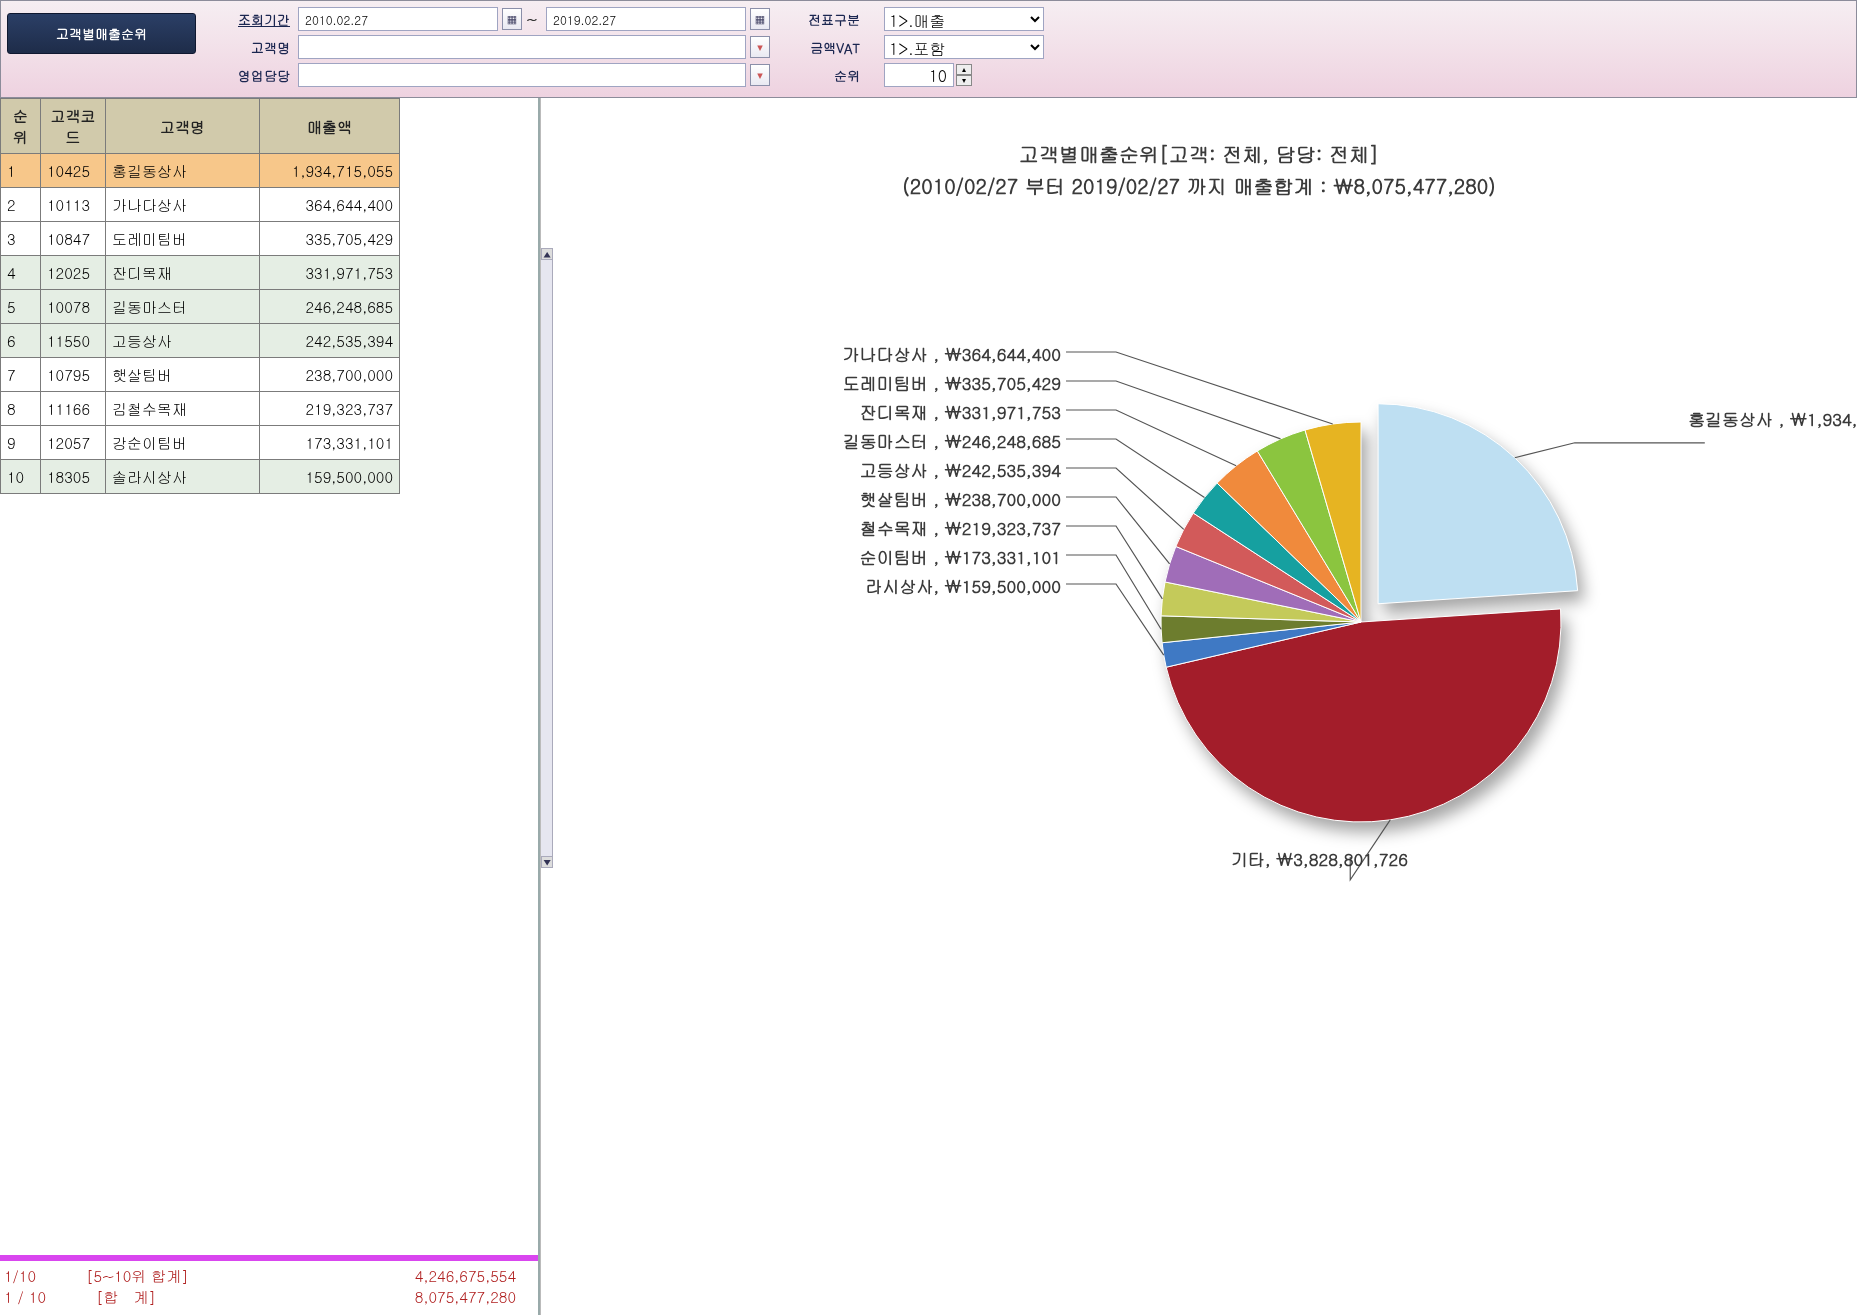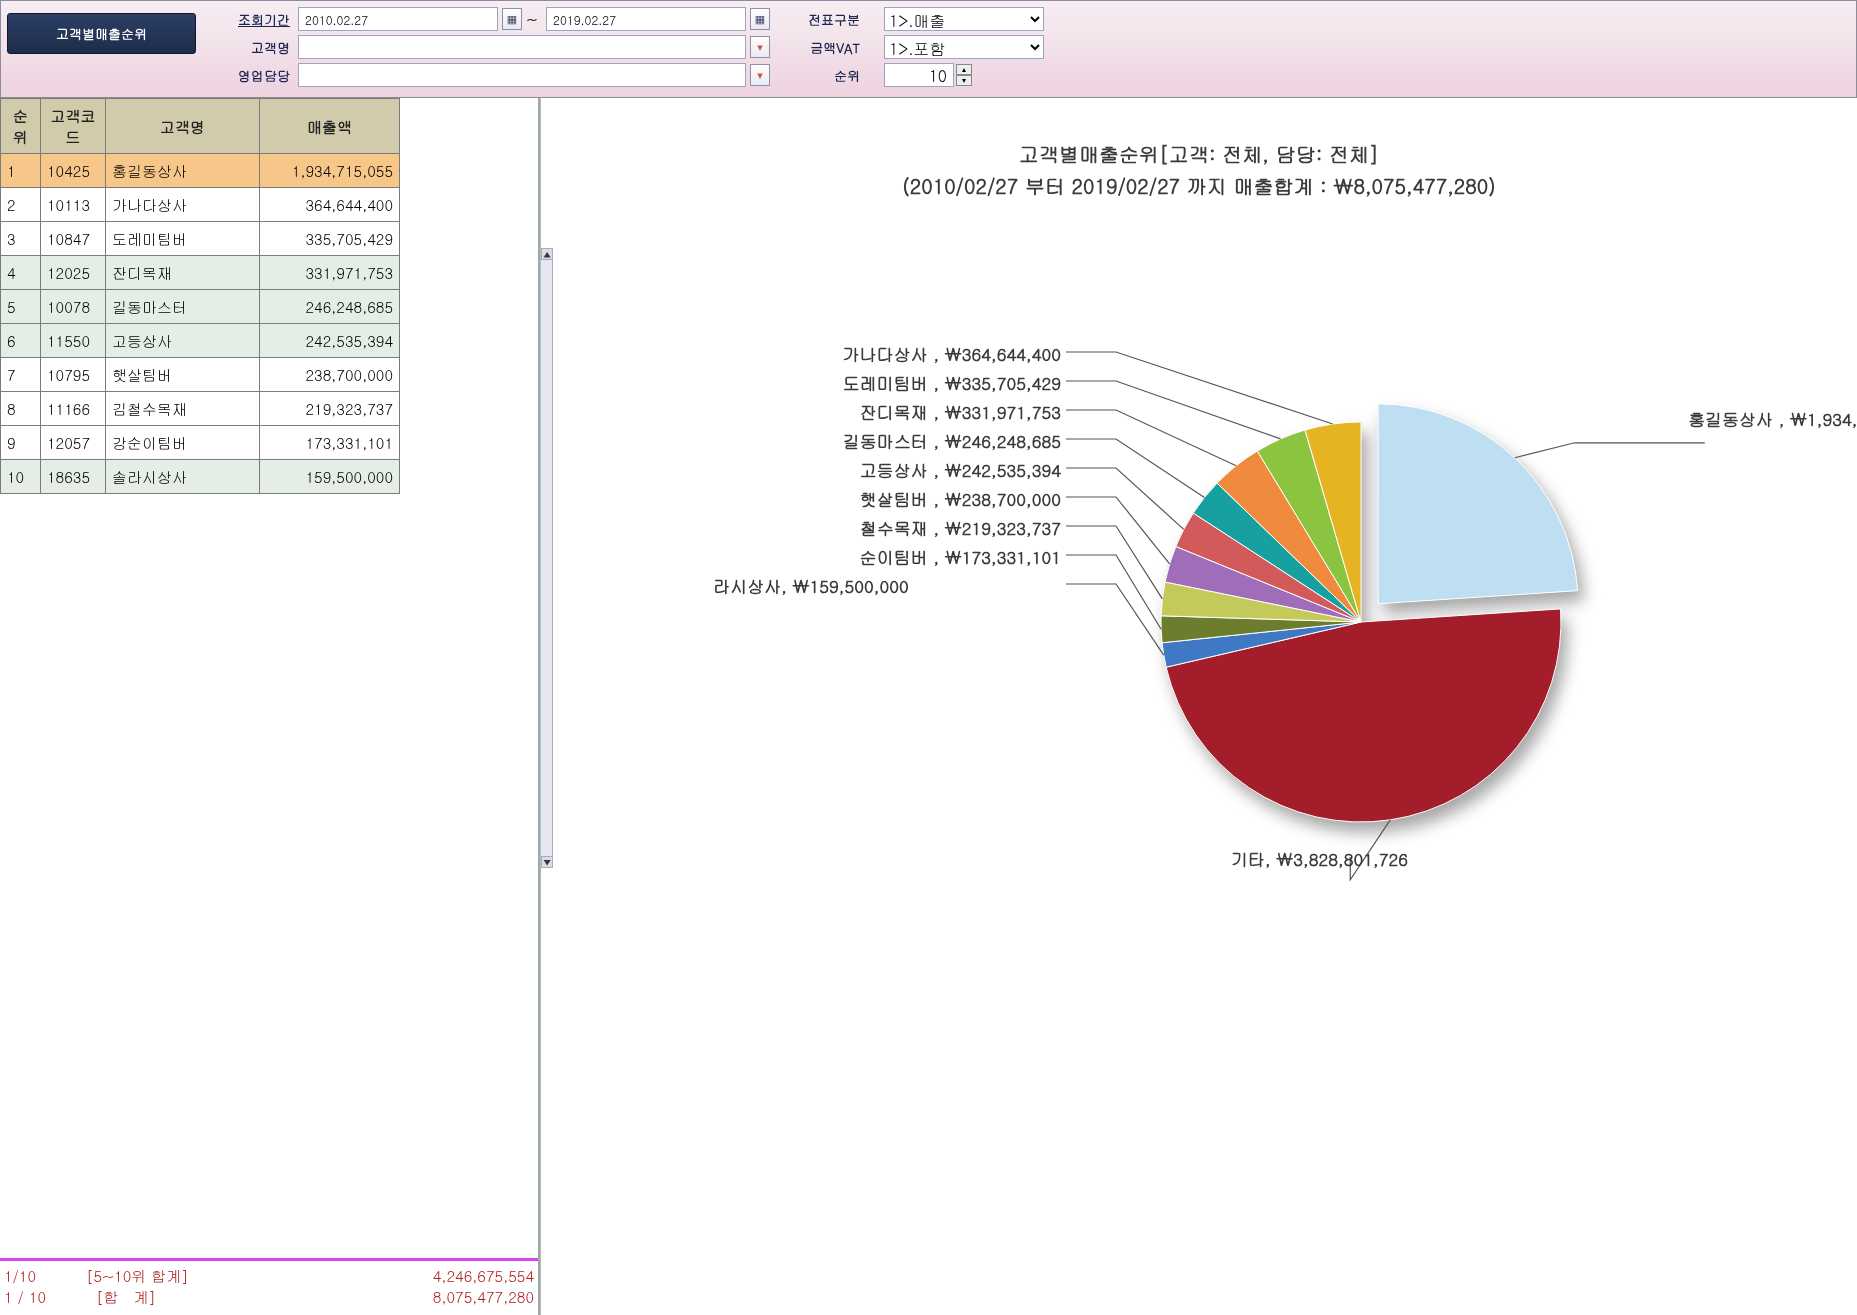--- a/index.html
+++ b/index.html
@@ -134,23 +134,23 @@
 .datatable td.code { width: 65px; margin-left: 22px; }
 .datatable td.name { width: 155px; }
 .datatable td.amount { text-align: right; width: 140px; }
 .datatable tr.hl td { background: #f7c78a; }
 .datatable tr.gr td { background: #e5eee4; }
 .datatable tr td { background: #fff; }
 
 .summary {
   position: absolute;
   bottom: 0; left: 0; right: 0;
-  padding: 4px 4px 8px 4px;
+  padding: 4px 22px 8px 4px;
   color: #b02020;
-  border-top:3px solid #d946ef;
+  border-top:6px solid #d946ef;
   background:#fff;
   font-size:15px;
 }
 .summary .row { display:flex; gap: 50px;}
 .summary .row span.v{ margin-left:auto; text-align:right; width:180px;}
 
 .rightpane {
   flex: 1;
   position: relative;
   border-left: 1px solid #bbb;
@@ -306,21 +306,21 @@
             <td class="amount">219,323,737</td>
           </tr>
           <tr>
             <td class="rank">9</td>
             <td class="code">12057</td>
             <td class="name">강순이팀버</td>
             <td class="amount">173,331,101</td>
           </tr>
           <tr class="gr">
             <td class="rank">10</td>
-            <td class="code">18635</td>
+            <td class="code">18305</td>
             <td class="name">솔라시상사</td>
             <td class="amount">159,500,000</td>
           </tr>
         </tbody>
     </table>
 
     <div class="summary">
       <div class="row">
         <span>1/10</span>
         <span>[5~10위 합계]</span>
@@ -377,18 +377,18 @@
       <div class="pie-label" style="left:690px;top:635px;">기타, ￦3,828,801,726</div>
       <div id="left-labels">
           <div class="pie-label" style="right: 810px; left: 20px; top: 130px; text-align: right; width: 500px;">가나다상사 , ￦364,644,400</div>
           <div class="pie-label" style="right: 790px; left: 20px; top: 159px; text-align: right; width: 500px;">도레미팀버 , ￦335,705,429</div>
           <div class="pie-label" style="right: 790px; left: 20px; top: 188px; text-align: right; width: 500px;">잔디목재 , ￦331,971,753</div>
           <div class="pie-label" style="right: 790px; left: 20px; top: 217px; text-align: right; width: 500px;">길동마스터 , ￦246,248,685</div>
           <div class="pie-label" style="right: 790px; left: 20px; top: 246px; text-align: right; width: 500px;">고등상사 , ￦242,535,394</div>
           <div class="pie-label" style="right: 790px; left: 20px; top: 275px; text-align: right; width: 500px;">햇살팀버 , ￦238,700,000</div>
           <div class="pie-label" style="right: 790px; left: 20px; top: 304px; text-align: right; width: 500px;">철수목재 , ￦219,323,737</div>
           <div class="pie-label" style="right: 790px; left: 20px; top: 333px; text-align: right; width: 500px;">순이팀버 , ￦173,331,101</div>
-          <div class="pie-label" style="right: 790px; left: 20px; top: 362px; text-align: center; width: 500px;">라시상사, ￦159,500,000</div>
+          <div class="pie-label" style="right: 790px; left: 20px; top: 362px; text-align: right; width: 500px;">라시상사, ￦159,500,000</div>
         </div>
     </div>
   </div>
 
 </div>
 
 </body></html>

